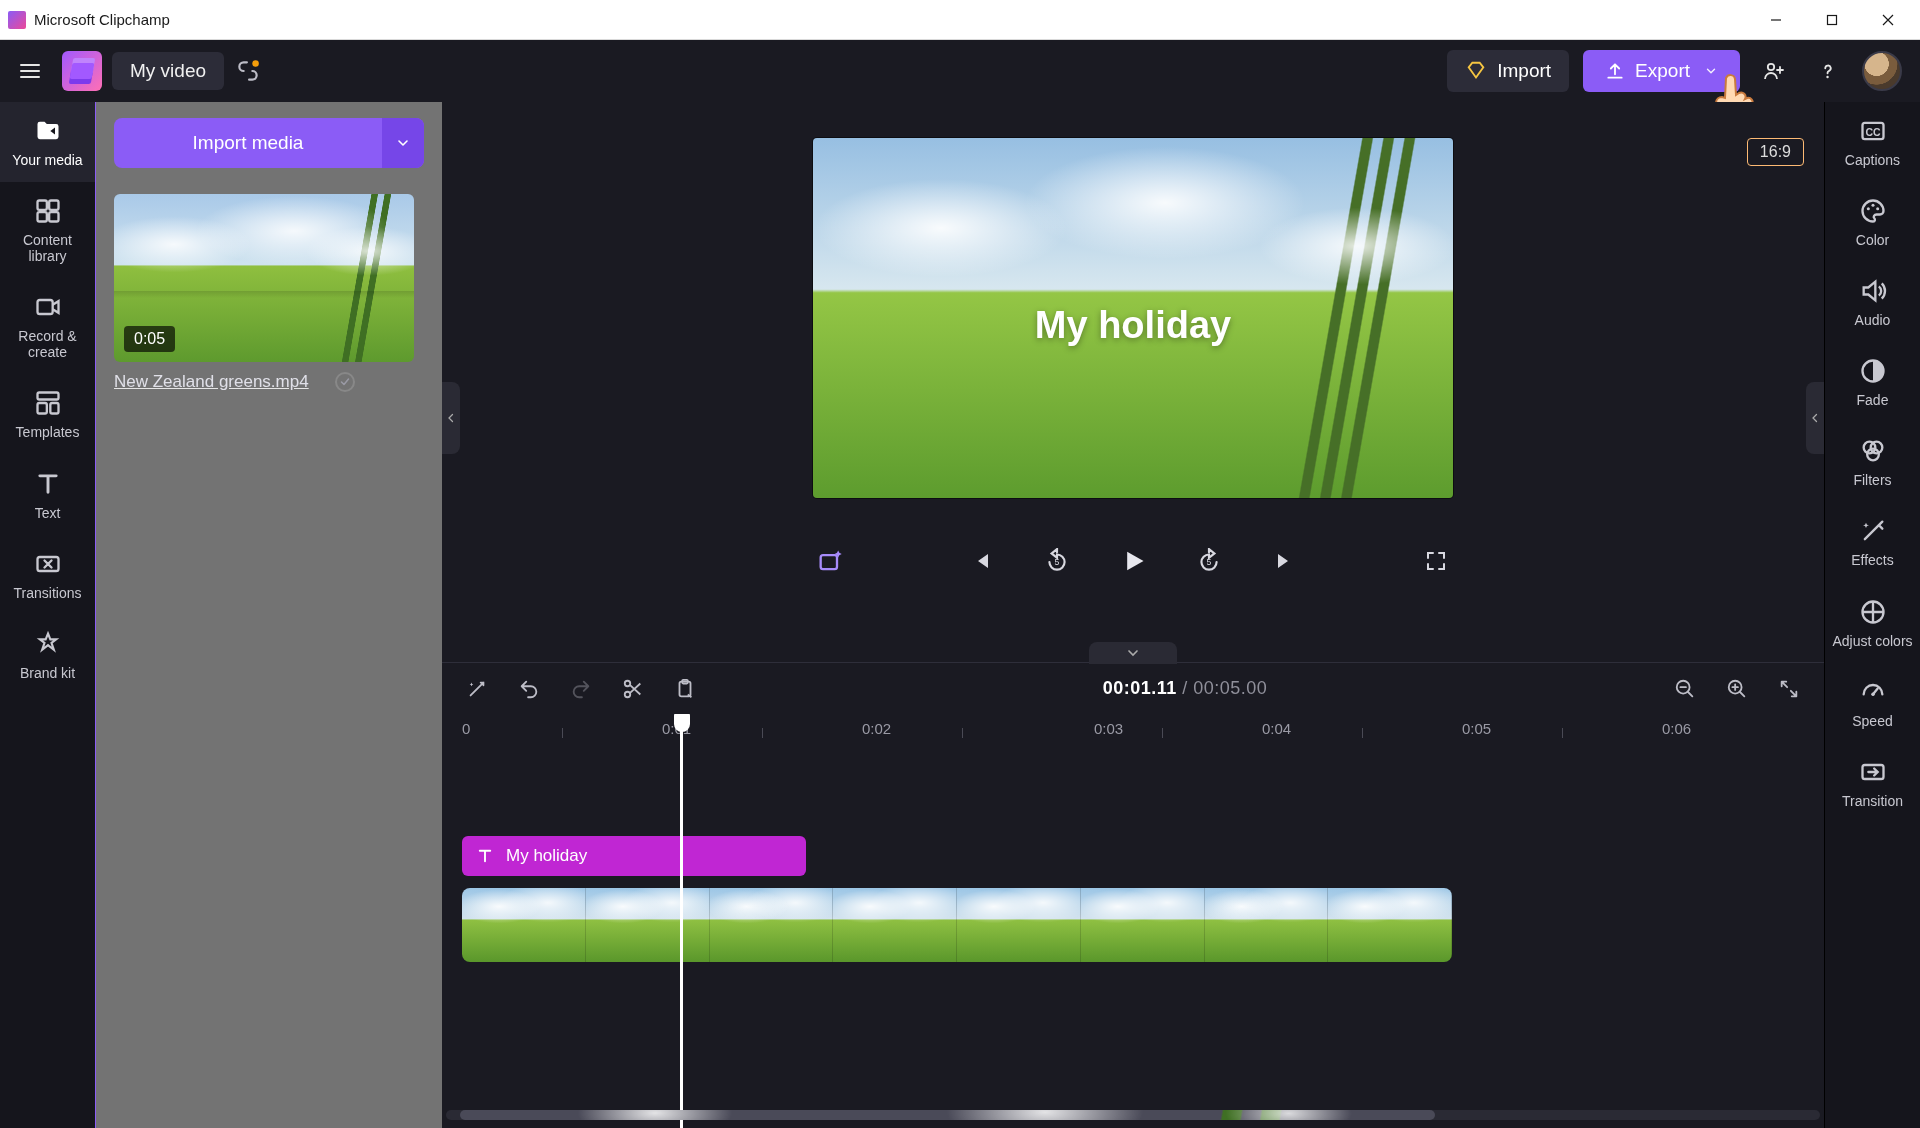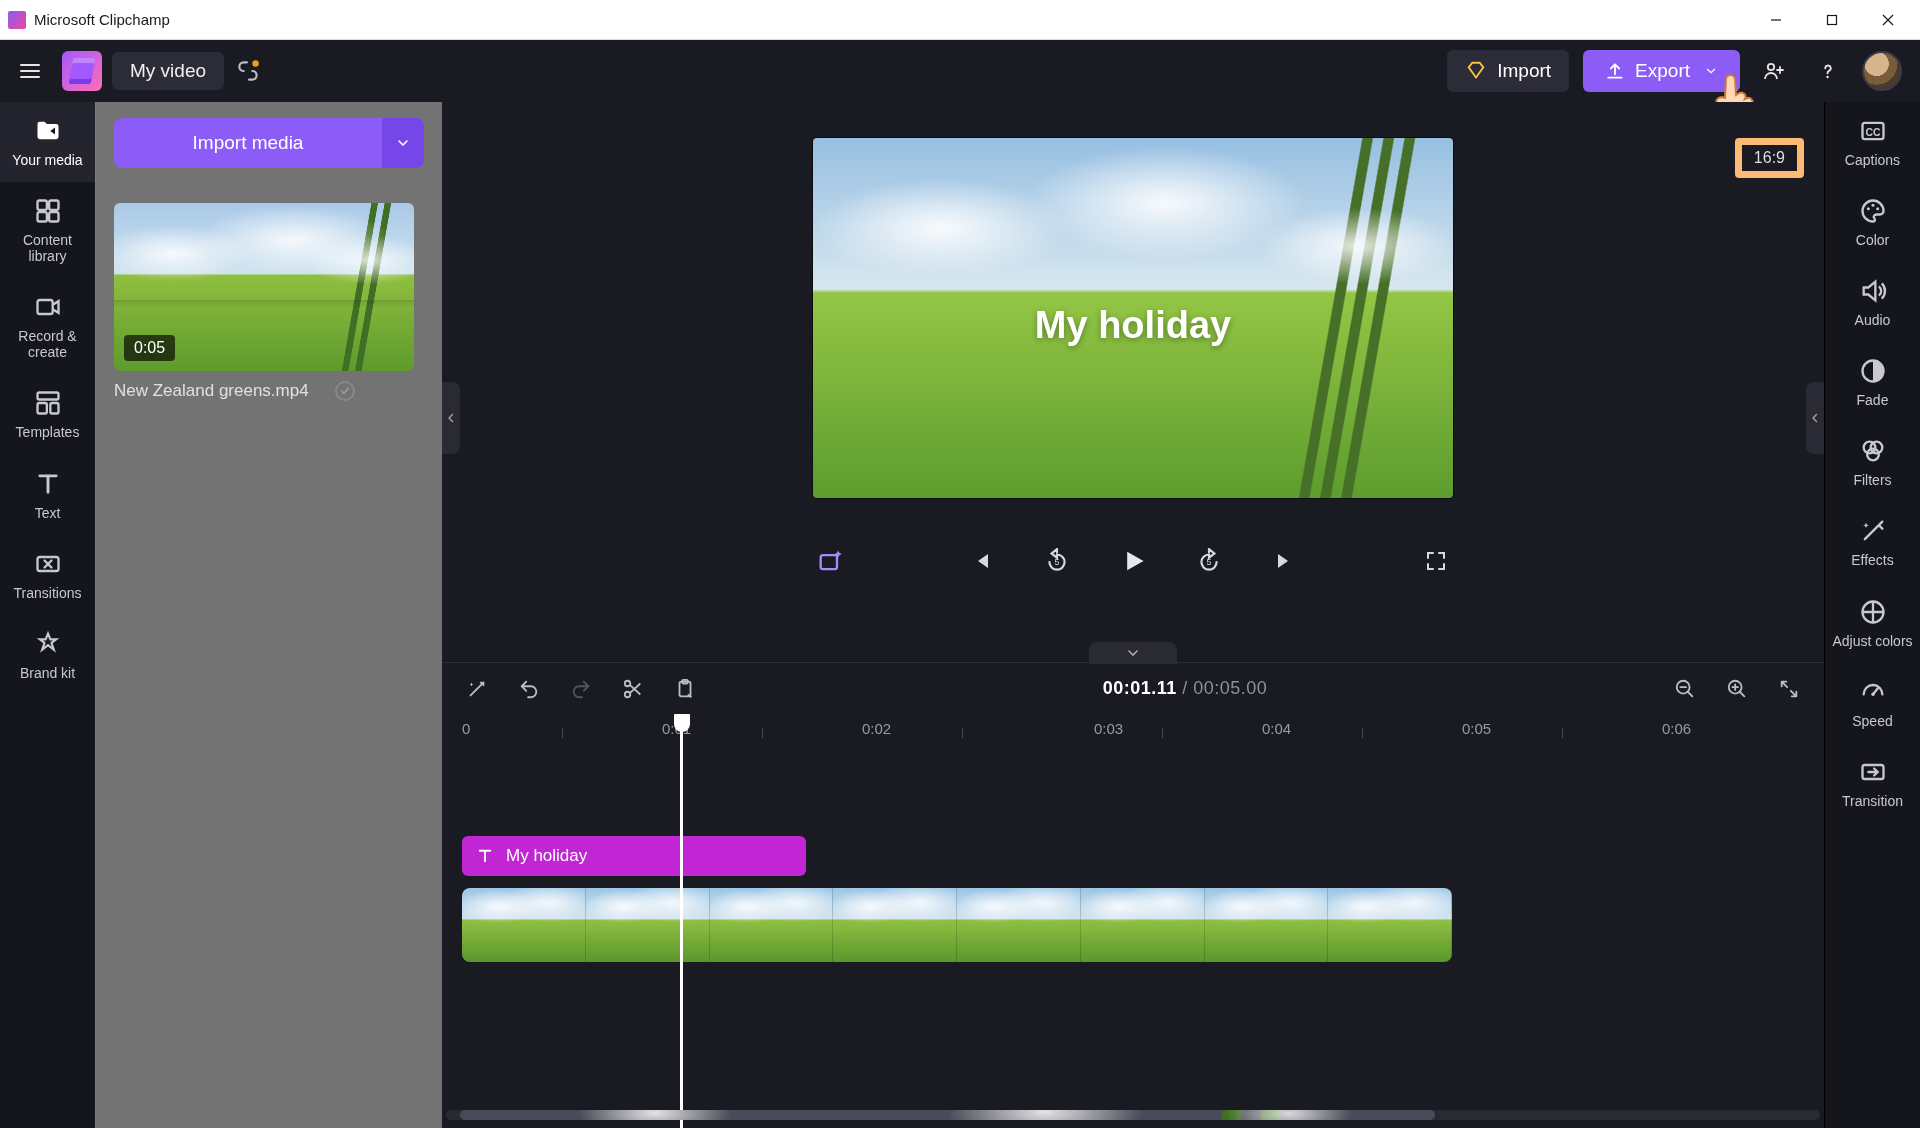--- a/index.html
+++ b/index.html
@@ -64,21 +64,21 @@
   
   .mediapanel { background:#737373; padding:16px 18px; overflow:auto; }
   .import-btn {
     display:flex;align-items:center; height:50px; border-radius:8px; overflow:hidden;
     background:#8b5cf6; color:#fff; font-size:19px; cursor:pointer;
   }
   .import-btn .main-part { flex:1; display:flex;align-items:center;justify-content:center; }
   .import-btn .drop {
     width:42px; height:100%; background:#7646e8; display:flex;align-items:center;justify-content:center;
   }
-  .media-card { margin-top:35px; width:241px; }
+  .media-card { margin-top:26px; width:241px;text-decoration:underline; }
   .thumb {
     width:300px; height:168px; border-radius:6px; position:relative; overflow:hidden;
     background: linear-gradient(to bottom, #a9c9e8 0%, #cfe3ef 42%, #8fbf3f 43%, #5e9a2e 100%);
   }
   .thumb::after {
     content:""; position:absolute; inset:0;
     background:
       radial-gradient(ellipse 110px 40px at 20% 30%, rgba(255,255,255,.85), transparent 70%),
       radial-gradient(ellipse 140px 50px at 60% 22%, rgba(255,255,255,.85), transparent 70%),
       radial-gradient(ellipse 90px 35px at 85% 34%, rgba(255,255,255,.8), transparent 70%),
@@ -96,21 +96,21 @@
     width:20px;height:20px;border-radius:50%;border:2px solid #888; display:flex;align-items:center;justify-content:center;
   }
 
   
   .center { display:flex; flex-direction:column; background:#1a1a22; position:relative; }
   .preview-area {
     flex: 0 0 auto; height: 560px; display:flex; flex-direction:column; align-items:center; justify-content:flex-start;
     position:relative; padding-top: 36px;
   }
   .aspect-chip {
-    position:absolute; top:36px; right:20px; border:7px solid #fdba74; border-radius:4px;
+    position:absolute; top:36px; right:20px; border:1px solid #fdba74; border-radius:4px;
     padding:4px 12px; font-size:16px; color:#ddd; background:#1a1a22; cursor:pointer;
   }
   .video-frame {
     width:640px; height:360px; border-radius:4px; position:relative; overflow:hidden;
     background: linear-gradient(to bottom, #97bfe2 0%, #d7e7ef 42%, #94c645 43%, #5d9c2e 100%);
     box-shadow: 0 0 0 1px rgba(0,0,0,.5);
   }
   .video-frame::after {
     content:""; position:absolute; inset:0;
     background:

